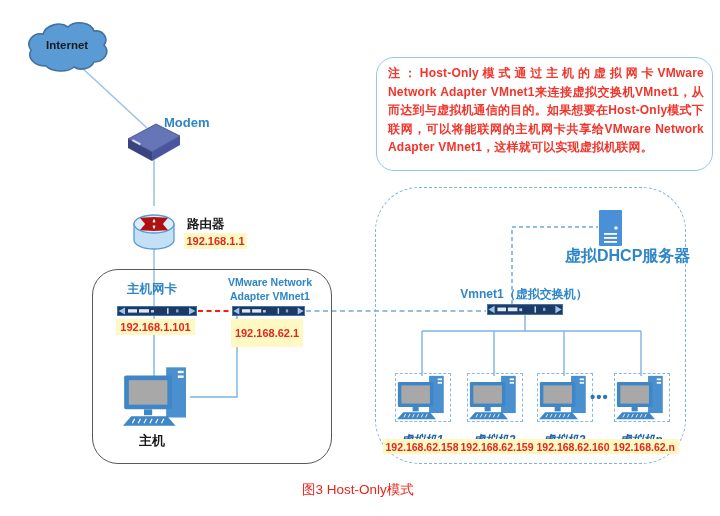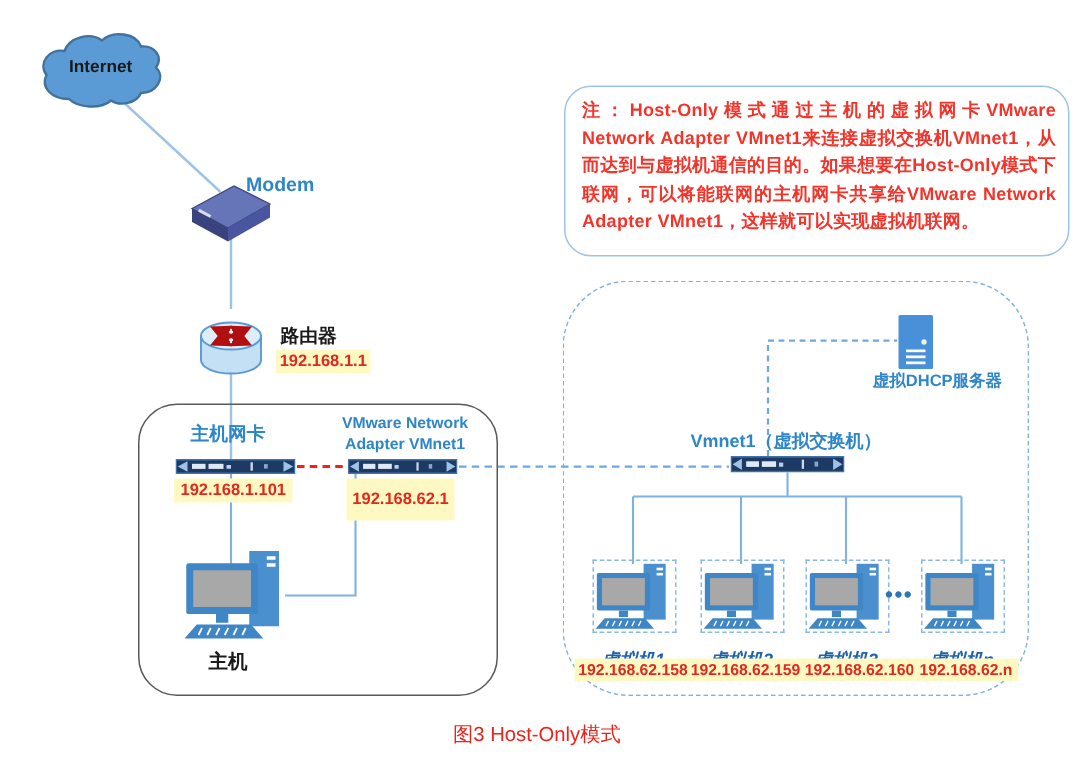--- a/index.html
+++ b/index.html
@@ -161,21 +161,21 @@
   <div class="lbl blue-lbl" style="left:120px;top:281px;width:64px;text-align:center;font-size:12.5px;">主机网卡</div>
   <div class="blue-lbl" style="position:absolute;left:220px;top:276px;width:100px;text-align:center;font-size:10.5px;line-height:13.5px;">VMware Network Adapter VMnet1</div>
 
   <div class="ip-badge" style="left:116px;top:319px;width:79px;height:16px;font-size:11px;">192.168.1.101</div>
   <div class="ip-badge" style="left:231px;top:319px;width:72px;height:28px;font-size:11px;">192.168.62.1</div>
 
   <div class="lbl black-lbl" style="left:139px;top:432px;font-size:13px;">主机</div>
 
   <div class="note-text">注：Host-Only模式通过主机的虚拟网卡VMware Network Adapter VMnet1来连接虚拟交换机VMnet1，从而达到与虚拟机通信的目的。如果想要在Host-Only模式下联网，可以将能联网的主机网卡共享给VMware Network Adapter VMnet1，这样就可以实现虚拟机联网。</div>
 
-  <div class="lbl blue-lbl" style="left:565px;top:246px;width:120px;text-align:center;font-size:11px;">虚拟DHCP服务器</div>
+  <div class="lbl blue-lbl" style="left:565px;top:246px;width:120px;text-align:center;font-size:16px;">虚拟DHCP服务器</div>
 
   <div class="lbl blue-lbl" style="left:458px;top:286px;width:132px;text-align:center;font-size:12px;">Vmnet1（虚拟交换机）</div>
 
   <div class="ellipsis">•••</div>
 
   <div class="vm-name" style="left:390px;">虚拟机1</div>
   <div class="vm-name" style="left:462px;">虚拟机2</div>
   <div class="vm-name" style="left:532px;">虚拟机3</div>
   <div class="vm-name" style="left:609px;">虚拟机n</div>
 

